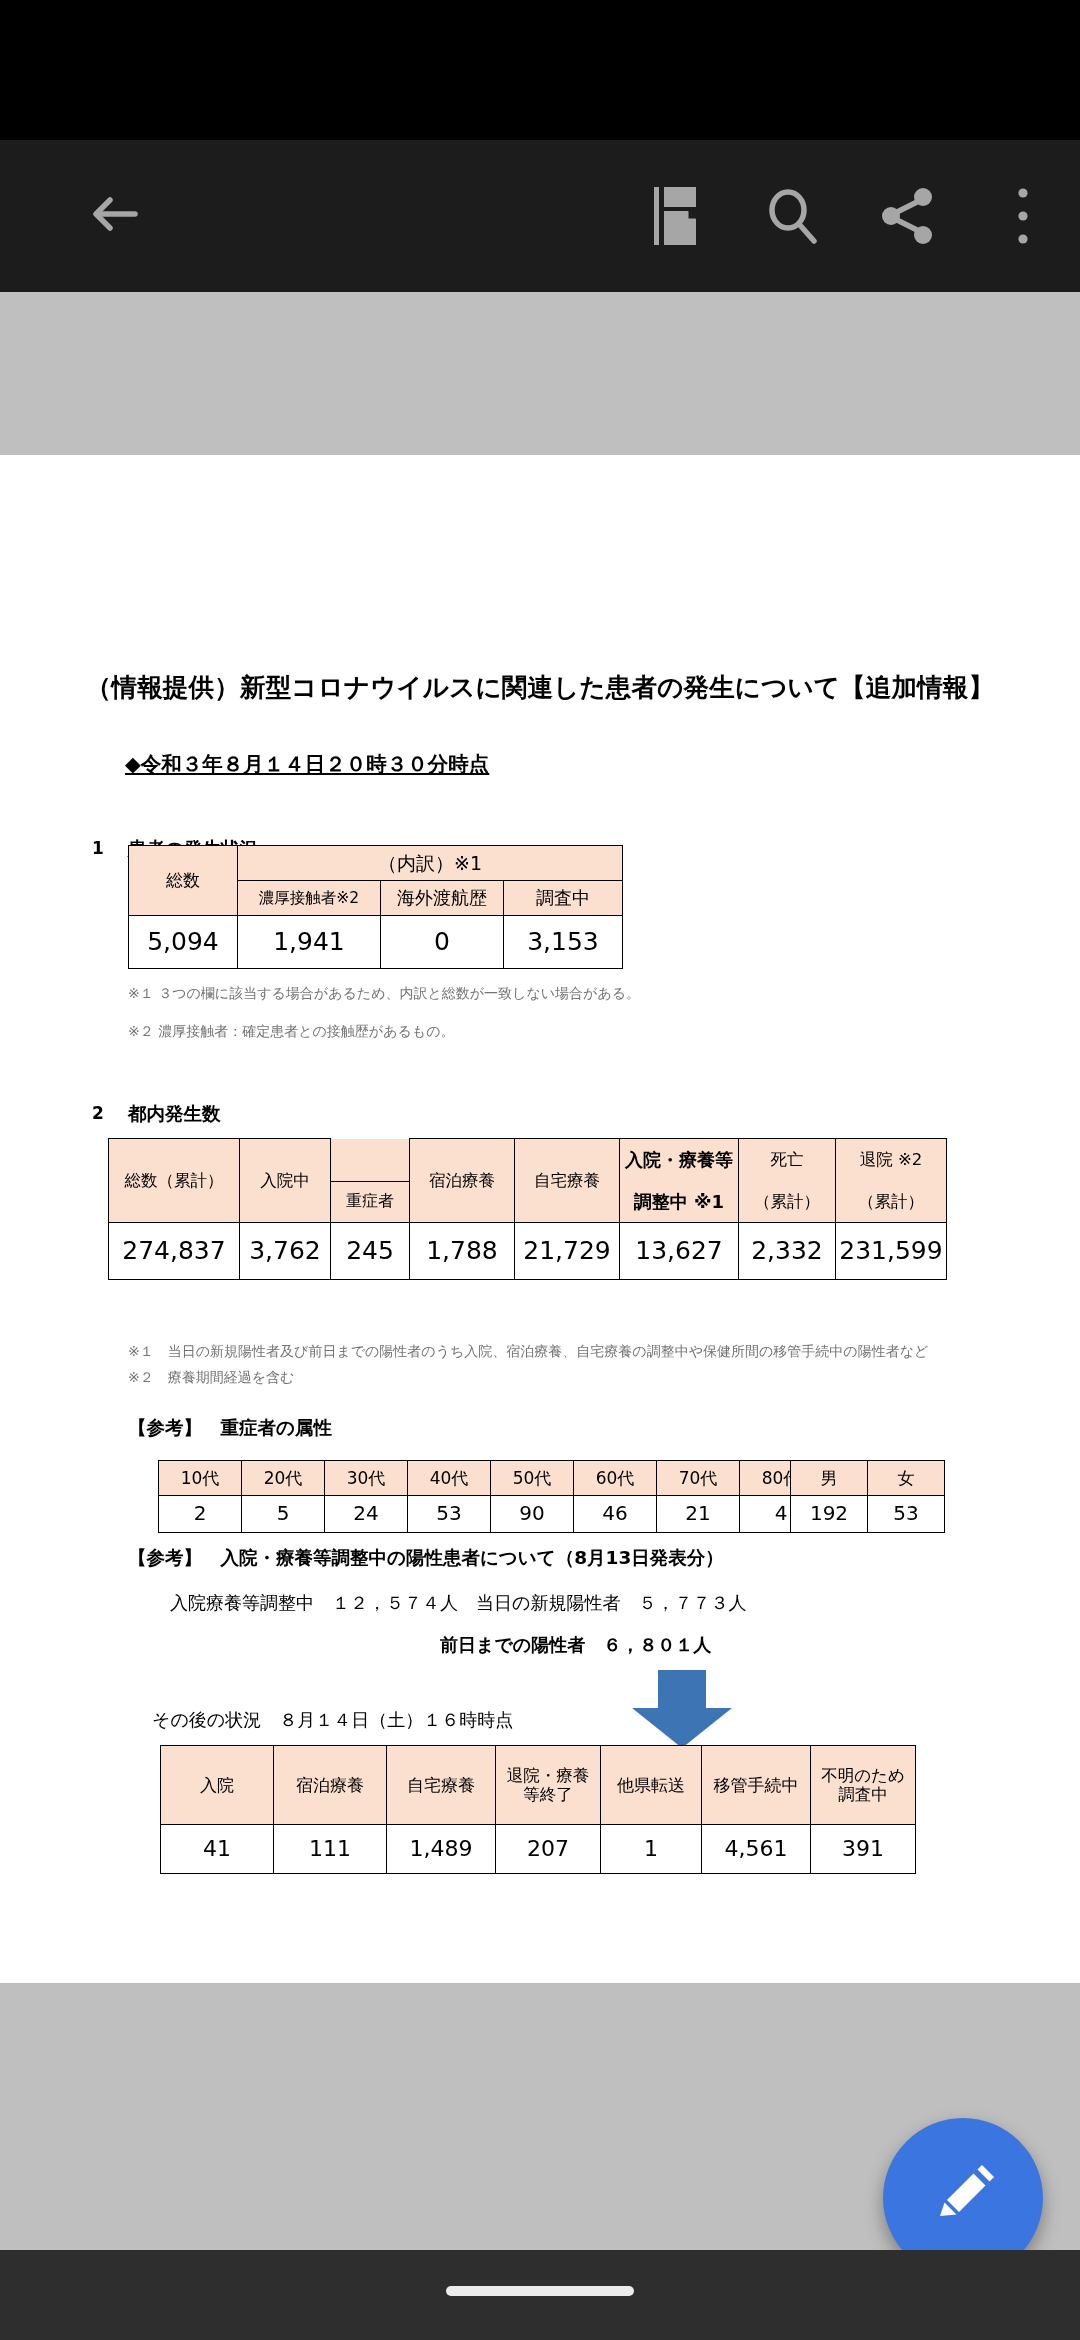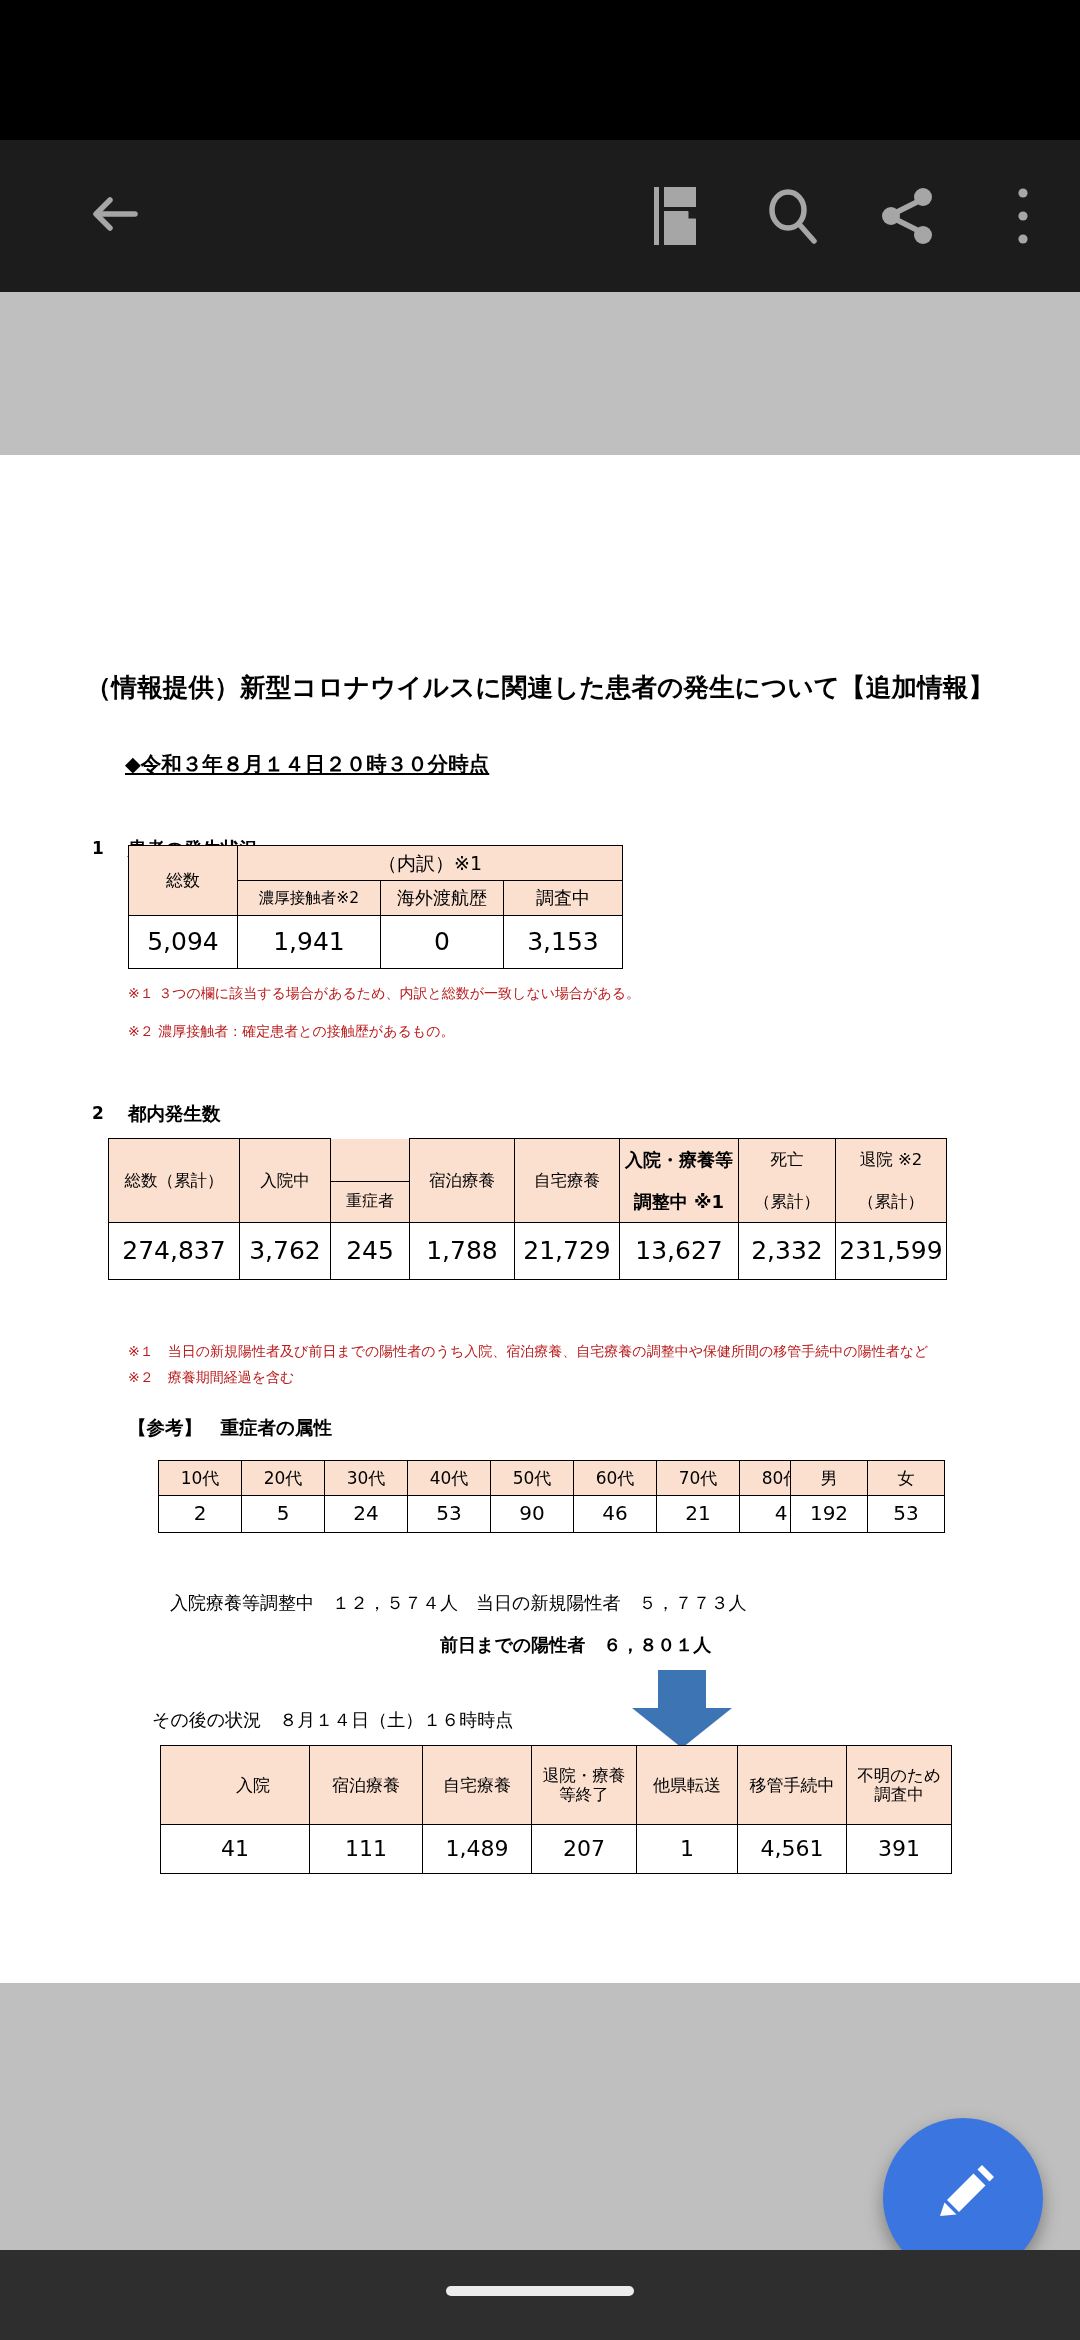--- a/index.html
+++ b/index.html
@@ -68,21 +68,21 @@
   .sechead{
     position:absolute;
     font-size:18.5px;font-weight:bold;
     font-family:"DejaVu Sans","Liberation Sans",sans-serif;
     white-space:nowrap;
   }
   .note{
     position:absolute;
     font-size:14px;
     font-family:"DejaVu Sans","Liberation Sans",sans-serif;
-    white-space:nowrap;color:#b91c1c;
+    white-space:nowrap;color:#737373;
   }
   .ref{
     position:absolute;
     font-size:18.5px;font-weight:bold;
     font-family:"DejaVu Sans","Liberation Sans",sans-serif;
     white-space:nowrap;
   }
   .plain{
     position:absolute;
     font-size:18px;
@@ -140,21 +140,21 @@
   #tblAge td{height:36px;font-size:20px;}
 
   
   #tblSex{left:790px;top:1005px;}
   #tblSex th{width:76px;height:34px;font-size:17px;}
   #tblSex td{height:36px;font-size:20px;}
 
   
   #tbl3{left:160px;top:1290px;}
   #tbl3 th{height:78px;font-size:17px;}
-  #tbl3 .c1{width:112px;padding-left:36px;}
+  #tbl3 .c1{width:112px;}
   #tbl3 .c2{width:112px;}
   #tbl3 .c3{width:108px;}
   #tbl3 .c4{width:104px;font-size:16.5px;}
   #tbl3 .c5{width:100px;}
   #tbl3 .c6{width:108px;}
   #tbl3 .c7{width:104px;font-size:16.5px;}
   #tbl3 td.v{height:48px;}
 
   
   .arrow{position:absolute;left:622px;top:1215px;}
@@ -360,20 +360,21 @@
           <th class="hd">男</th>
           <th class="hd">女</th>
         </tr>
         <tr>
           <td>192</td>
           <td>53</td>
         </tr>
       </tbody>
         </table>
 
+      <div class="ref" style="left:128px;top:1090px;">【参考】　入院・療養等調整中の陽性患者について（8月13日発表分）</div>
       <div class="plain" style="left:170px;top:1136px;">入院療養等調整中　１２，５７４人　当日の新規陽性者　５，７７３人</div>
       <div class="plain b" style="left:440px;top:1178px;">前日までの陽性者　６，８０１人</div>
 
       <div class="arrow">
         <svg width="120" height="78" viewBox="0 0 120 78">
           <polygon points="36,0 84,0 84,38 110,38 60,78 10,38 36,38" fill="#3c74b4"></polygon>
         </svg>
       </div>
 
       <div class="plain" style="left:152px;top:1253px;font-size:18px;">その後の状況　８月１４日（土）１６時時点</div>

